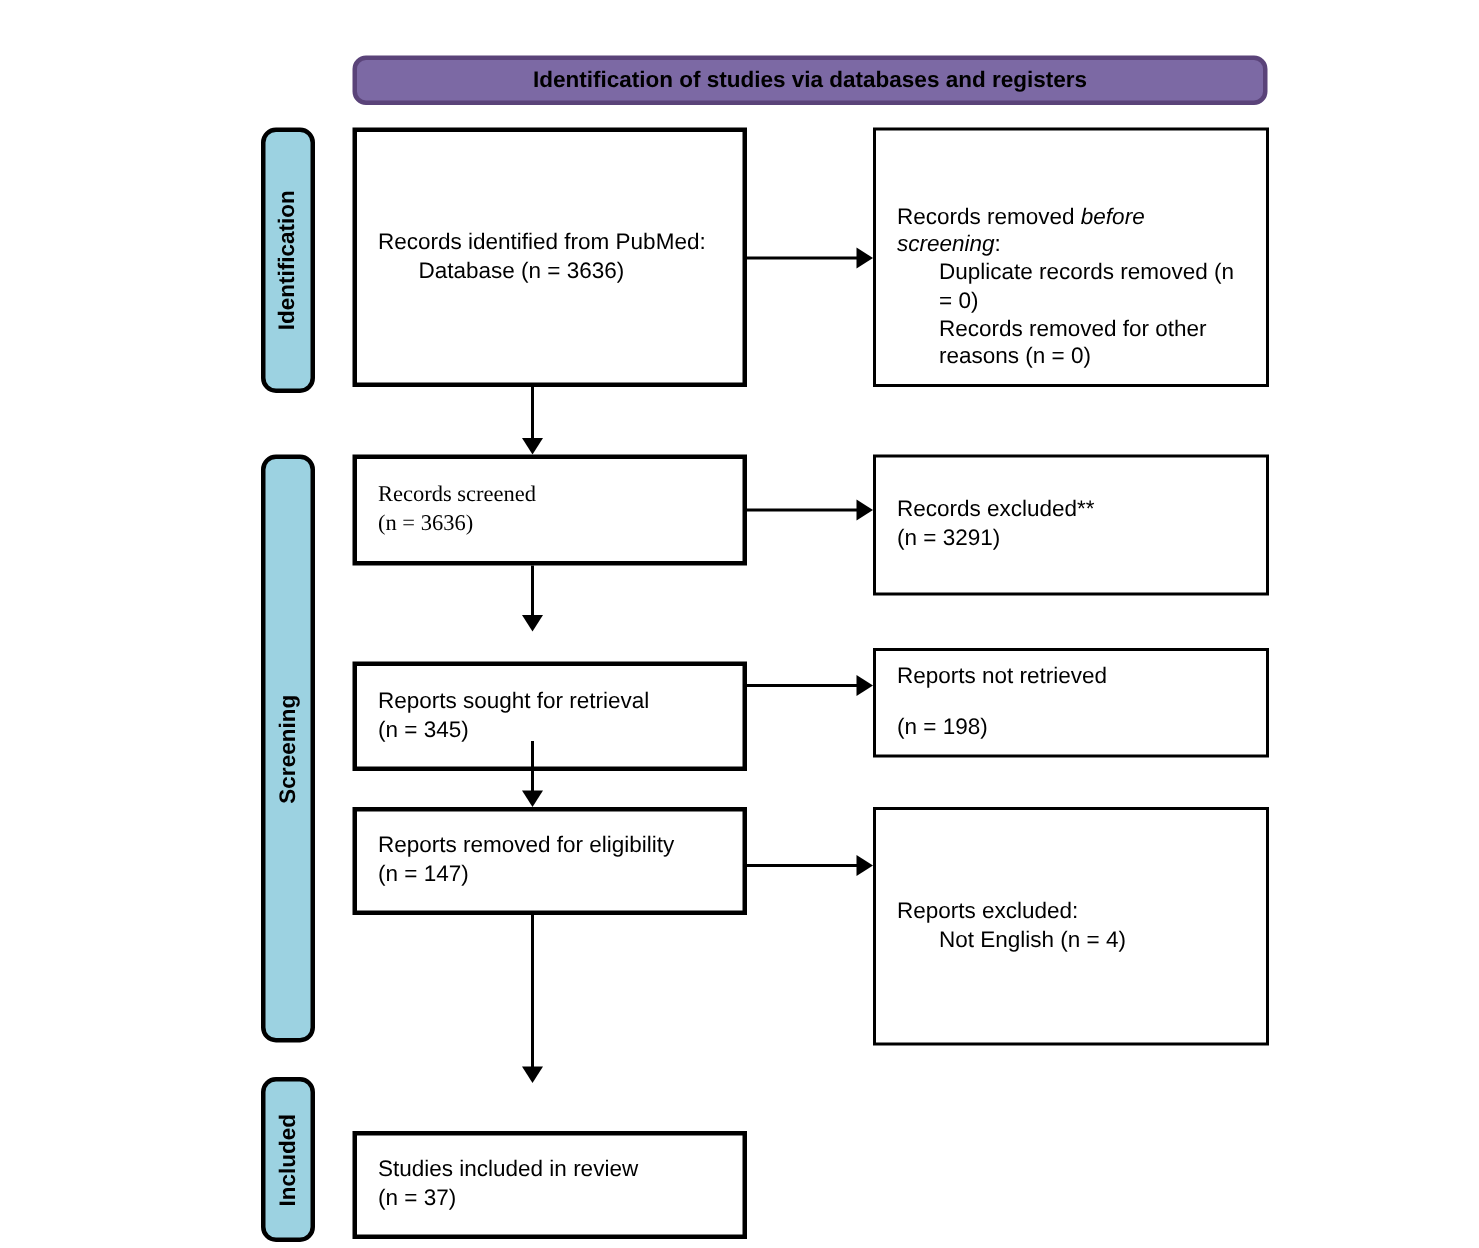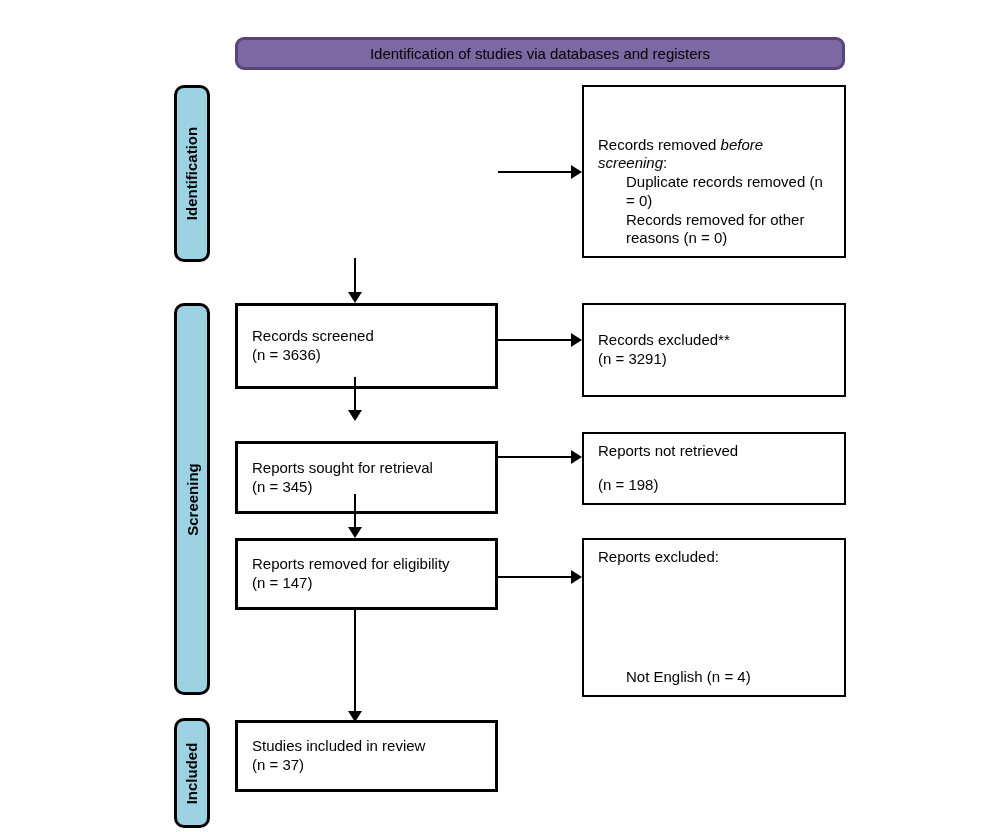--- a/index.html
+++ b/index.html
@@ -13,21 +13,21 @@
   .canvas{
     position:relative;width:986px;height:832px;background:var(--background);
     font-family:"Liberation Sans",sans-serif;color:#000;overflow:hidden;
   }
   
   .banner{
     position:absolute;left:235px;top:37px;width:610px;height:33px;
     background:var(--header-fill);border:3px solid var(--header-border);
     border-radius:9px;box-sizing:border-box;
     display:flex;align-items:center;justify-content:center;
-    font-size:15px;font-weight:normal;text-align:right;
+    font-size:15px;font-weight:bold;text-align:right;
   }
   
   .stage{
     position:absolute;left:174px;width:36px;background:var(--stage-fill);
     border:3px solid var(--box-border);border-radius:10px;box-sizing:border-box;
     display:flex;align-items:center;justify-content:center;
   }
   .stage span{
     transform:rotate(-90deg);white-space:nowrap;
     font-size:15px;font-weight:bold;
@@ -37,28 +37,28 @@
   .stage-included{top:718px;height:110px;}
   
   .box{
     position:absolute;background:#fff;box-sizing:border-box;
     display:flex;flex-direction:column;justify-content:center;
     font-size:15px;line-height:1.25;padding:8px 10px 8px 14px;
   }
   .box-left{left:235px;width:263px;border:3px solid var(--box-border);}
   .box-right{left:582px;width:264px;border:2px solid var(--box-border);}
   .b-identified{top:85px;height:173px;}
-  .b-screened{top:303px;height:86px;}
+  .b-screened{top:303px;height:74px;font-family:Liberation Serif, serif;}
   .b-sought{top:441px;height:73px;}
   .b-assessed{top:538px;height:72px;}
-  .b-included{top:720px;height:72px;}
+  .b-included{top:754px;height:72px;}
   .r-removed{top:85px;height:173px;justify-content:flex-end;padding-top:11px;}
   .r-excluded{top:303px;height:94px;}
   .r-notretrieved{top:432px;height:73px;justify-content:space-between;}
-  .r-reportsexcluded{top:538px;height:159px;justify-content:space-between;}
+  .r-reportsexcluded{top:538px;height:159px;}
   .indent{margin-left:27px;}
   .indent-item{margin-left:28px;}
   .italic{font-style:italic;}
   
   .h-arrow{position:absolute;left:498px;width:84px;height:14px;}
   .h-arrow .line{position:absolute;top:6px;left:0;right:9px;height:2px;background:#000;}
   .h-arrow .head{position:absolute;right:0;top:0;width:0;height:0;
     border-top:7px solid transparent;border-bottom:7px solid transparent;border-left:11px solid #000;}
   .ha-1{top:165px;}
   .ha-2{top:333px;}
@@ -85,20 +85,24 @@
   <div class="stage stage-identification">
     <span>Identification</span>
   </div>
   <div class="stage stage-screening">
     <span>Screening</span>
   </div>
   <div class="stage stage-included">
     <span>Included</span>
   </div>
 
+  <div class="box box-left b-identified">
+    <div>Records identified from PubMed:</div>
+    <div class="indent">Database (n = 3636)</div>
+  </div>
 
   <div class="box box-left b-screened">
     <div>Records screened</div>
     <div>(n = 3636)</div>
   </div>
 
   <div class="box box-left b-sought">
     <div>Reports sought for retrieval</div>
     <div>(n = 345)</div>
   </div>

